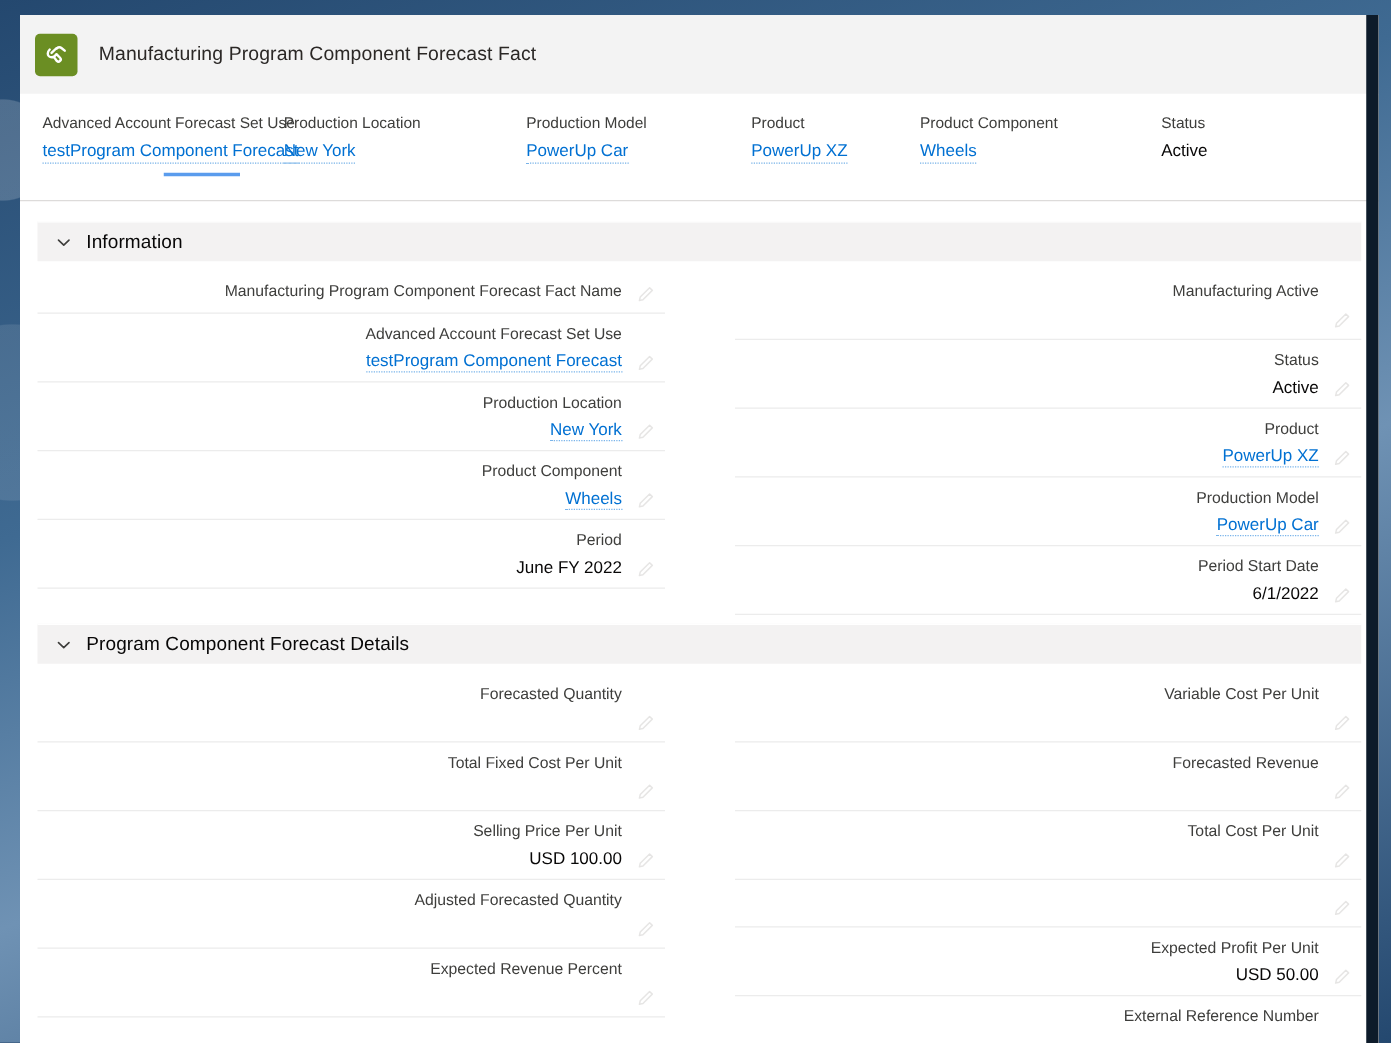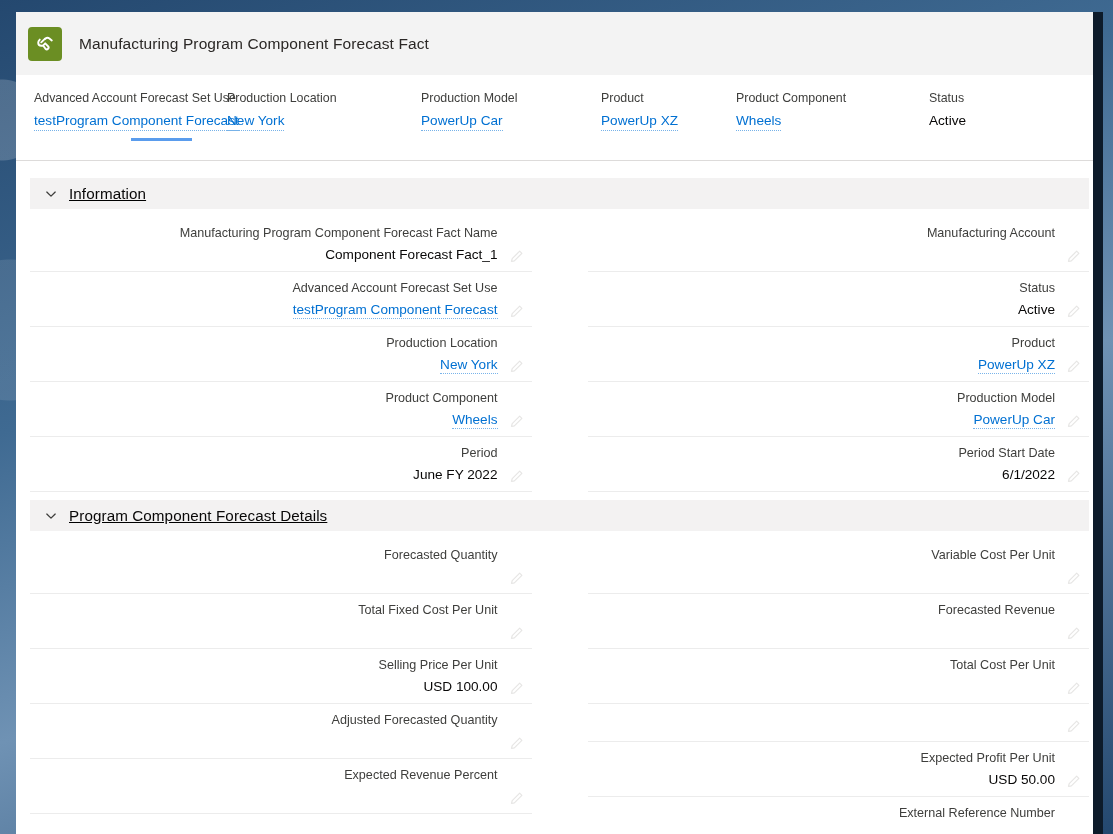--- a/index.html
+++ b/index.html
@@ -168,21 +168,20 @@
   .section { margin-bottom: 0; }
 
   .section-header {
     display: flex;
     align-items: center;
     background: #f3f2f2;
     border-top: 1px solid #ffffff;
     height: 31px;
     padding-left: 14px;
     cursor: pointer;
-    text-decoration: underline;
   }
   .chevron {
     width: 14px;
     height: 14px;
     margin-right: 11px;
     flex: 0 0 auto;
   }
   .section-title {
     font-size: 15.2px;
     color: #080707;
@@ -307,21 +306,20 @@
             </svg>
         </span>
         <span class="section-title">Information</span>
       </div>
 
       <div class="fields-grid">
         <div class="col">
 
           <div class="field">
             <div class="field-label">Manufacturing Program Component Forecast Fact Name</div>
-            <div class="field-value">Component Forecast Fact_1</div>
             <span class="pencil">
               <svg width="15" height="15" viewBox="0 0 16 16">
                   <path d="M11.4 2.3 l2.3 2.3 -8 8 -3 .7 .7-3 z" fill="none" stroke="#c9c7c5" stroke-width="1.3" stroke-linejoin="round"></path>
                 </svg>
             </span>
           </div>
 
           <div class="field">
             <div class="field-label">Advanced Account Forecast Set Use</div>
             <div class="field-value link"><span>testProgram Component Forecast</span></div>
@@ -360,21 +358,21 @@
                   <path d="M11.4 2.3 l2.3 2.3 -8 8 -3 .7 .7-3 z" fill="none" stroke="#c9c7c5" stroke-width="1.3" stroke-linejoin="round"></path>
                 </svg>
             </span>
           </div>
 
         </div>
 
         <div class="col">
 
           <div class="field">
-            <div class="field-label">Manufacturing Account</div>
+            <div class="field-label">Manufacturing Active</div>
             <div class="field-value empty"></div>
             <span class="pencil">
               <svg width="15" height="15" viewBox="0 0 16 16">
                   <path d="M11.4 2.3 l2.3 2.3 -8 8 -3 .7 .7-3 z" fill="none" stroke="#c9c7c5" stroke-width="1.3" stroke-linejoin="round"></path>
                 </svg>
             </span>
           </div>
 
           <div class="field">
             <div class="field-label">Status</div>

